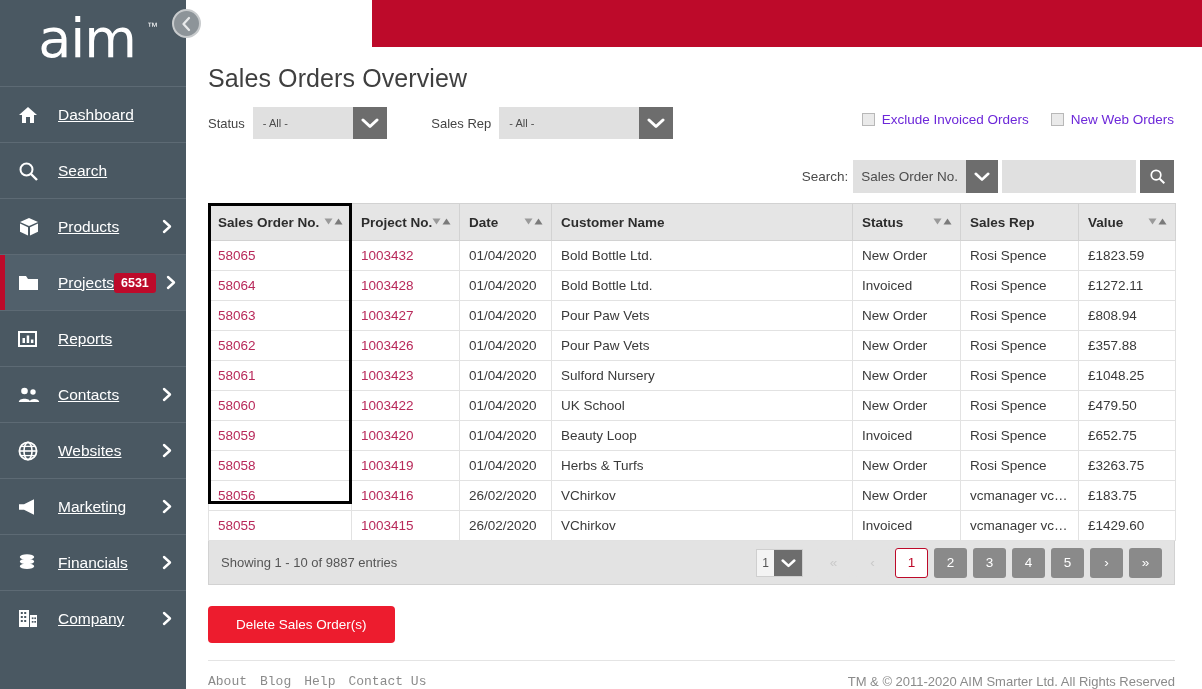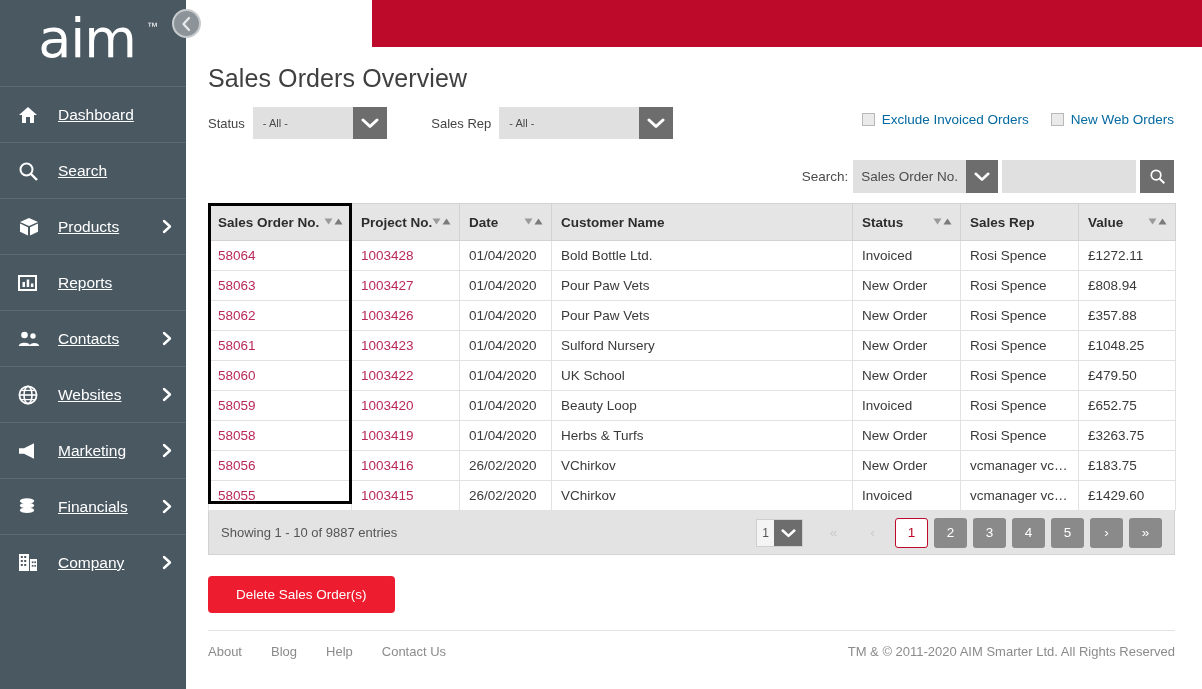--- a/index.html
+++ b/index.html
@@ -141,21 +141,21 @@
   .select .sel-arrow svg { display: block; }
   .sel-status .sel-val { width: 100px; }
   .sel-rep .sel-val { width: 140px; }
 
   .checks {
     position: absolute; right: 0; top: 5px;
     display: flex; align-items: center; gap: 22px;
   }
   .check {
     display: flex; align-items: center;
-    font-size: 13.5px; color: #0369a1;
+    font-size: 13.5px; color: #6d28d9;
     cursor: pointer;
     justify-content: center;
   }
   .check .box {
     width: 13px; height: 13px;
     border: 1px solid #b8b8b8;
     background: #eaeaea;
     margin-right: 7px;
     display: inline-block;
   }
@@ -285,21 +285,21 @@
     cursor: pointer;
     font-family: "Liberation Sans", sans-serif;
   }
   .footer {
     margin-top: 17px;
     border-top: 1px solid #e4e4e4;
     padding-top: 13px;
     display: flex; align-items: center; justify-content: space-between;
     width: 967px;
   }
-  .footer-links { display: flex; gap: 29px; }
+  .footer-links { display: flex; gap: 13px; font-family: Liberation Mono, monospace; }
   .footer-links a {
     color: #8b8b8b; font-size: 13px; text-decoration: none; cursor: pointer;
   }
   .copyright { color: #8b8b8b; font-size: 13px; }
 </style>
 </head>
 <body>
 
 <div class="app">
 
@@ -337,20 +337,34 @@
           </svg>
       </span>
       <span class="nav-label">Products</span>
       <span class="nav-chev">
         <svg width="10" height="15" viewBox="0 0 10 15">
             <polyline points="2,2 8,7.5 2,13" fill="none" stroke="#fff" stroke-width="2.4" stroke-linecap="round" stroke-linejoin="round"></polyline>
           </svg>
       </span>
     </div>
 
+    <div class="nav-item active">
+      <span class="nav-ico">
+        <svg width="21" height="18" viewBox="0 0 21 18">
+            <path d="M1 2 L8 2 L10 5 L20 5 L20 16 L1 16 Z"></path>
+          </svg>
+      </span>
+      <span class="nav-label">Projects</span>
+      <span class="nav-badge">6531</span>
+      <span class="nav-chev">
+        <svg width="10" height="15" viewBox="0 0 10 15">
+            <polyline points="2,2 8,7.5 2,13" fill="none" stroke="#fff" stroke-width="2.4" stroke-linecap="round" stroke-linejoin="round"></polyline>
+          </svg>
+      </span>
+    </div>
 
     <div class="nav-item">
       <span class="nav-ico">
         <svg width="20" height="18" viewBox="0 0 20 18">
             <rect x="1" y="2" width="17" height="14" fill="none" stroke="#fff" stroke-width="2"></rect>
             <rect x="4.5" y="8" width="2.5" height="5"></rect>
             <rect x="8.7" y="5.5" width="2.5" height="7.5"></rect>
             <rect x="12.9" y="9.5" width="2.5" height="3.5"></rect>
           </svg>
       </span>
@@ -576,20 +590,29 @@
                       <polygon points="0.5,1.5 8.5,1.5 4.5,7.5" fill="#9a9a9a"></polygon>
                     </svg>
                   <svg width="9" height="9" viewBox="0 0 9 9">
                       <polygon points="4.5,1.5 8.5,7.5 0.5,7.5" fill="#7a7a7a"></polygon>
                     </svg>
                 </span>
               </th>
             </tr>
           </thead>
           <tbody>
+            <tr>
+              <td class="c0"><a>58065</a></td>
+              <td class="c1"><a>1003432</a></td>
+              <td class="c2">01/04/2020</td>
+              <td class="c3">Bold Bottle Ltd.</td>
+              <td class="c4">New Order</td>
+              <td class="c5">Rosi Spence</td>
+              <td class="c6">£1823.59</td>
+            </tr>
             <tr>
               <td class="c0"><a>58064</a></td>
               <td class="c1"><a>1003428</a></td>
               <td class="c2">01/04/2020</td>
               <td class="c3">Bold Bottle Ltd.</td>
               <td class="c4">Invoiced</td>
               <td class="c5">Rosi Spence</td>
               <td class="c6">£1272.11</td>
             </tr>
             <tr>

